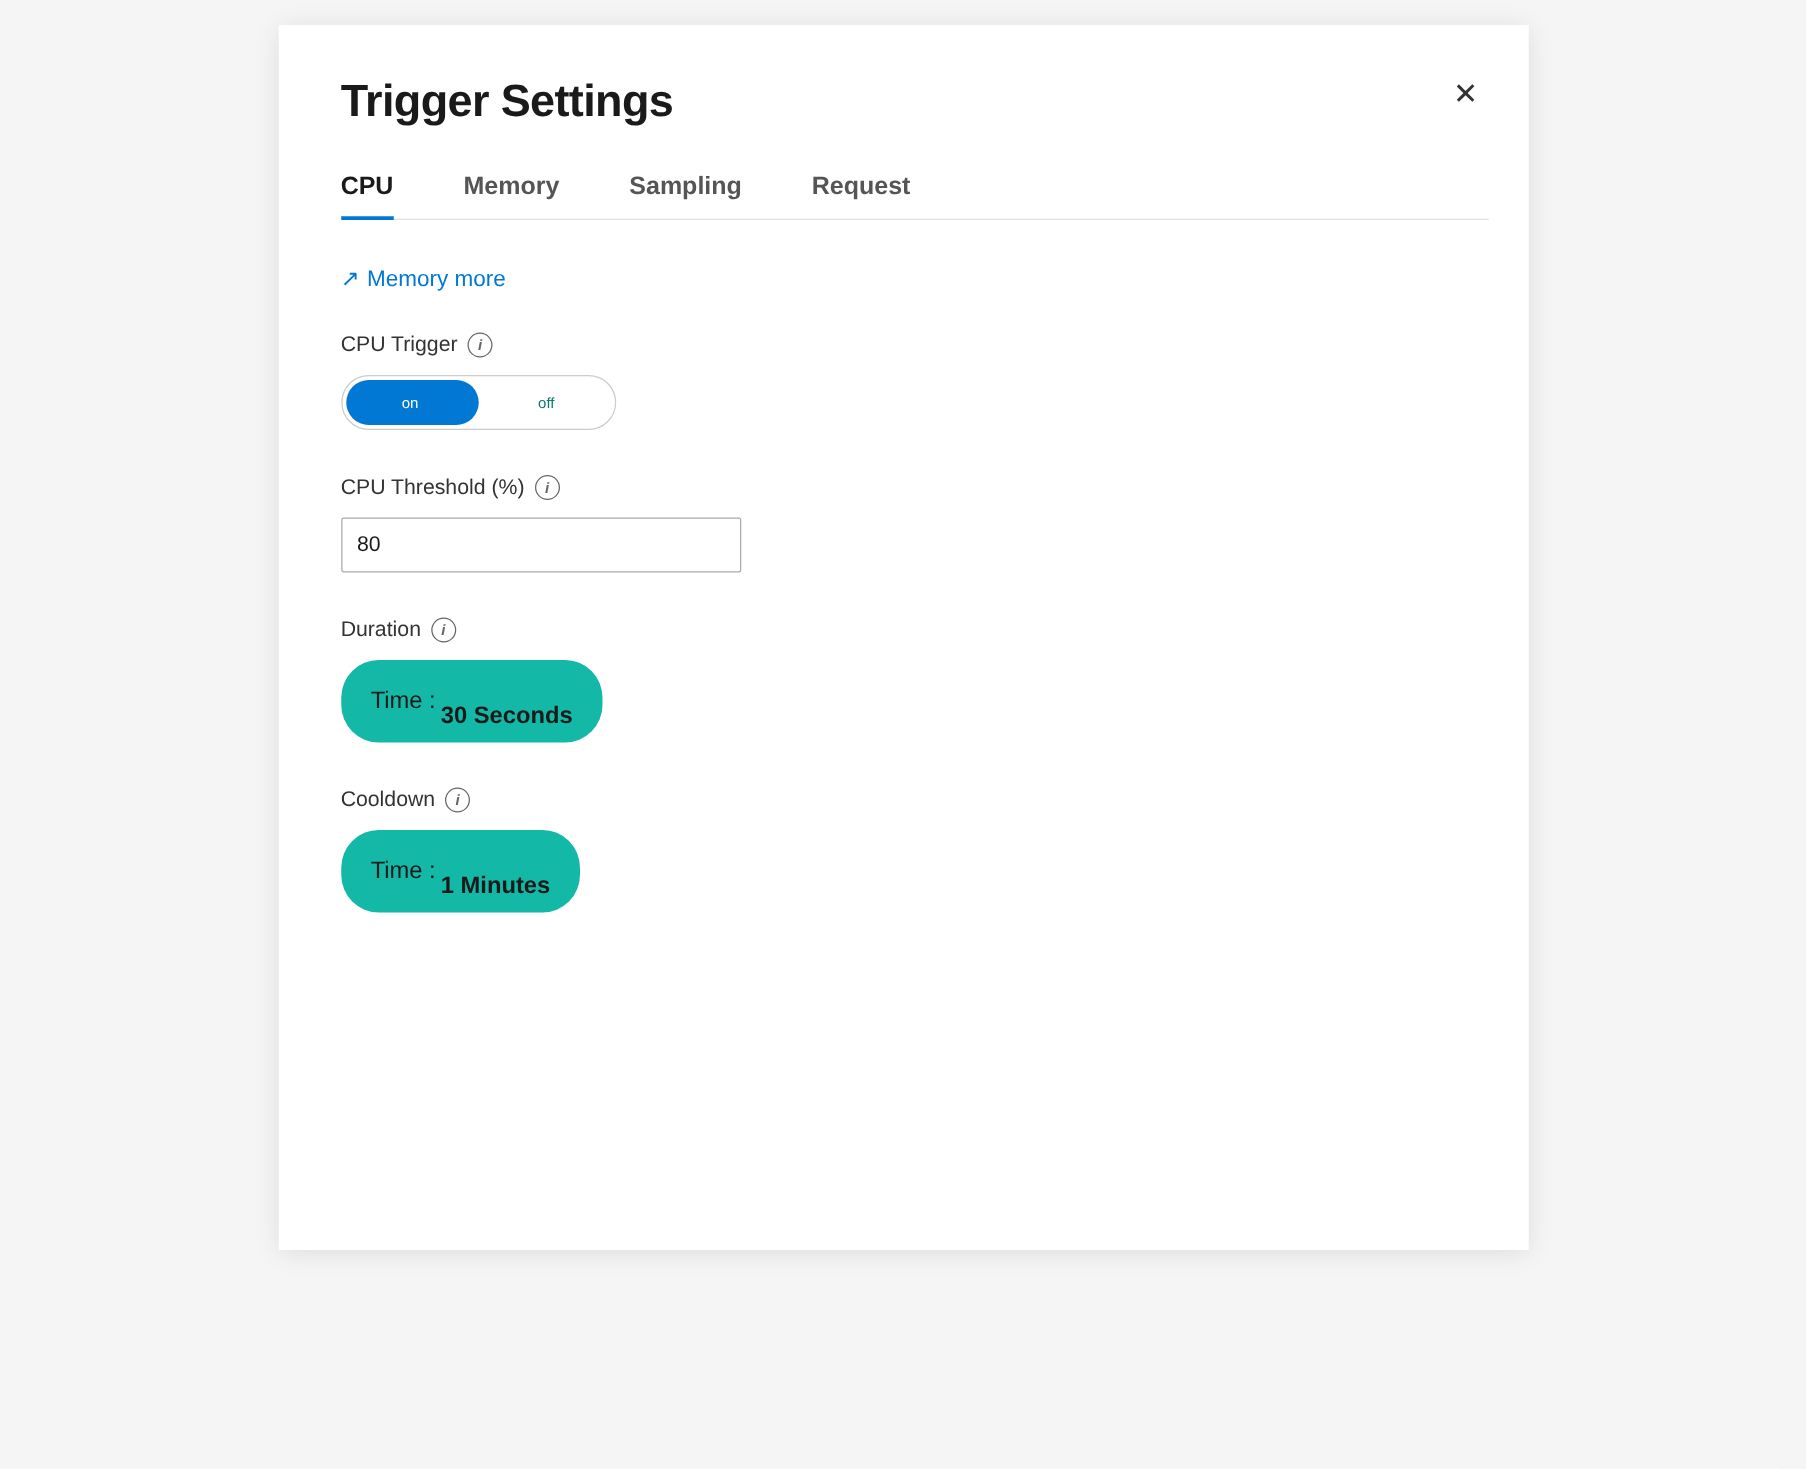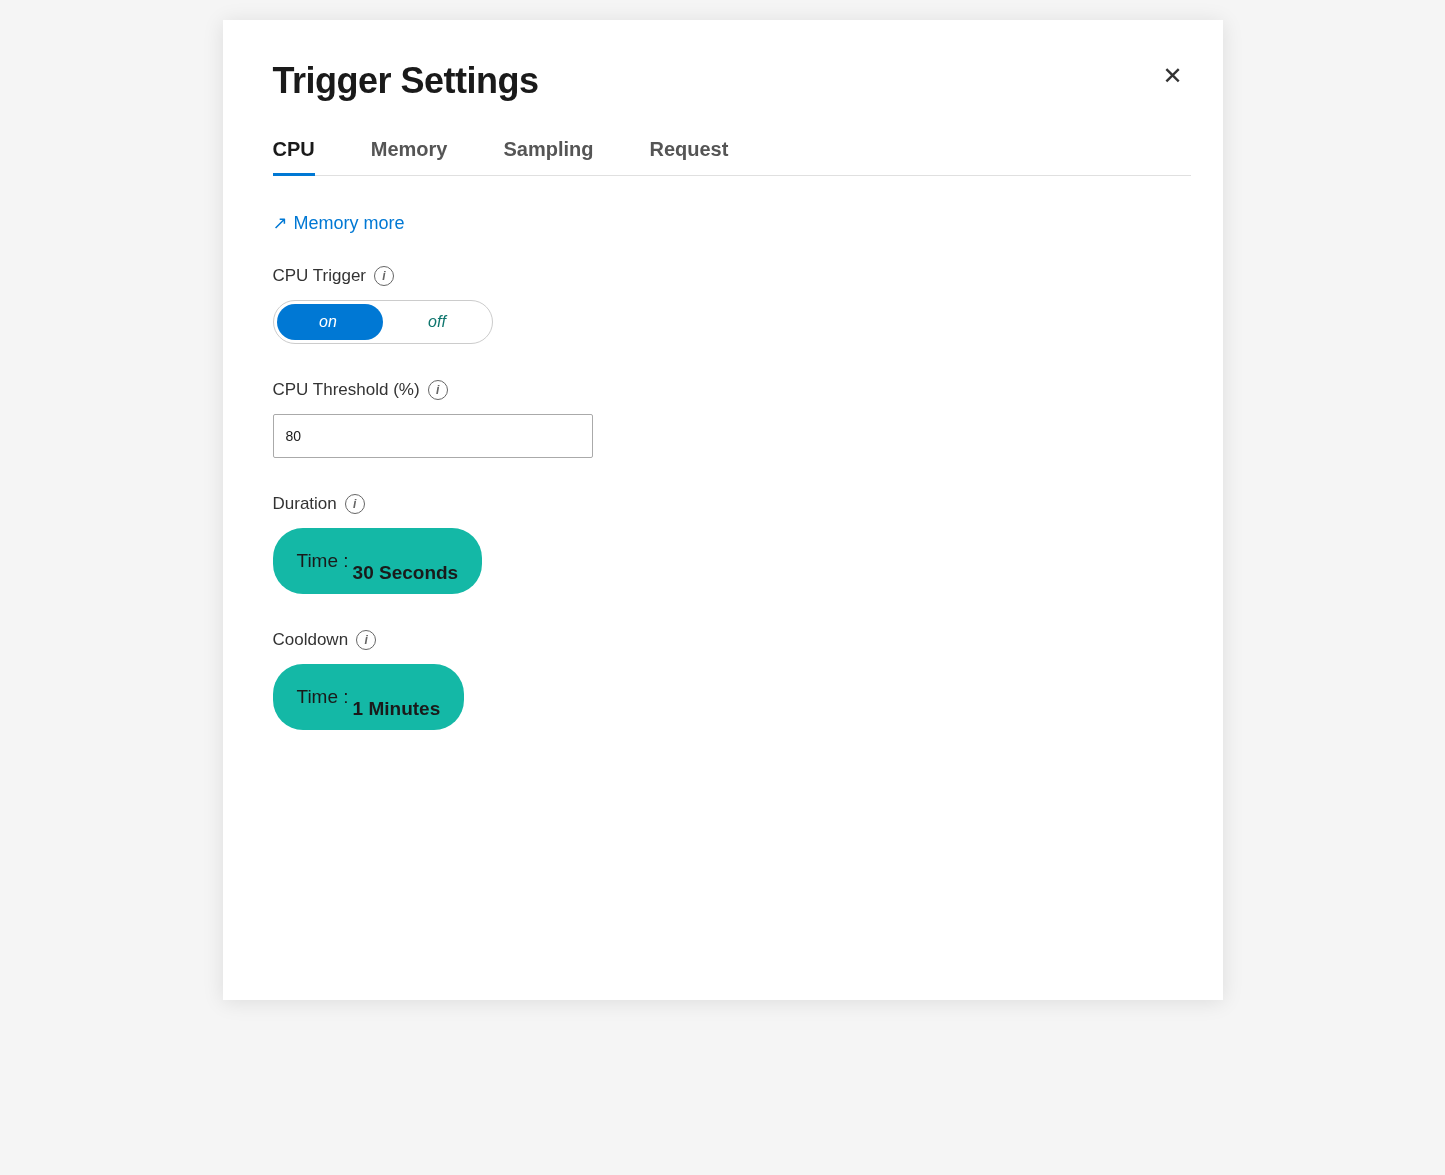--- a/index.html
+++ b/index.html
@@ -133,26 +133,25 @@
       position: relative;
       overflow: hidden;
       cursor: pointer;
     }
 
     .toggle-option {
       flex: 1;
       display: flex;
       align-items: center;
       justify-content: center;
-      font-size: 16px;
+      font-size: 12px;
       font-weight: 500;
       z-index: 1;
       position: relative;
       height: 100%;
-      font-style: italic;
     }
 
     .toggle-option.selected {
       color: #ffffff;
     }
 
     .toggle-option.unselected {
       color: #0f766e;
     }
 
@@ -166,21 +165,21 @@
       border-radius: 26px;
       transition: left 0.2s;
     }
 
     
     .number-input {
       width: 320px;
       height: 44px;
       border: 1.5px solid #aaa;
       border-radius: 2px;
-      font-size: 14px;
+      font-size: 17px;
       padding: 0 12px;
       color: #1a1a1a;
       font-family: inherit;
       outline: none;
     }
 
     
     .time-pill {
       display: inline-flex;
       align-items: center;

